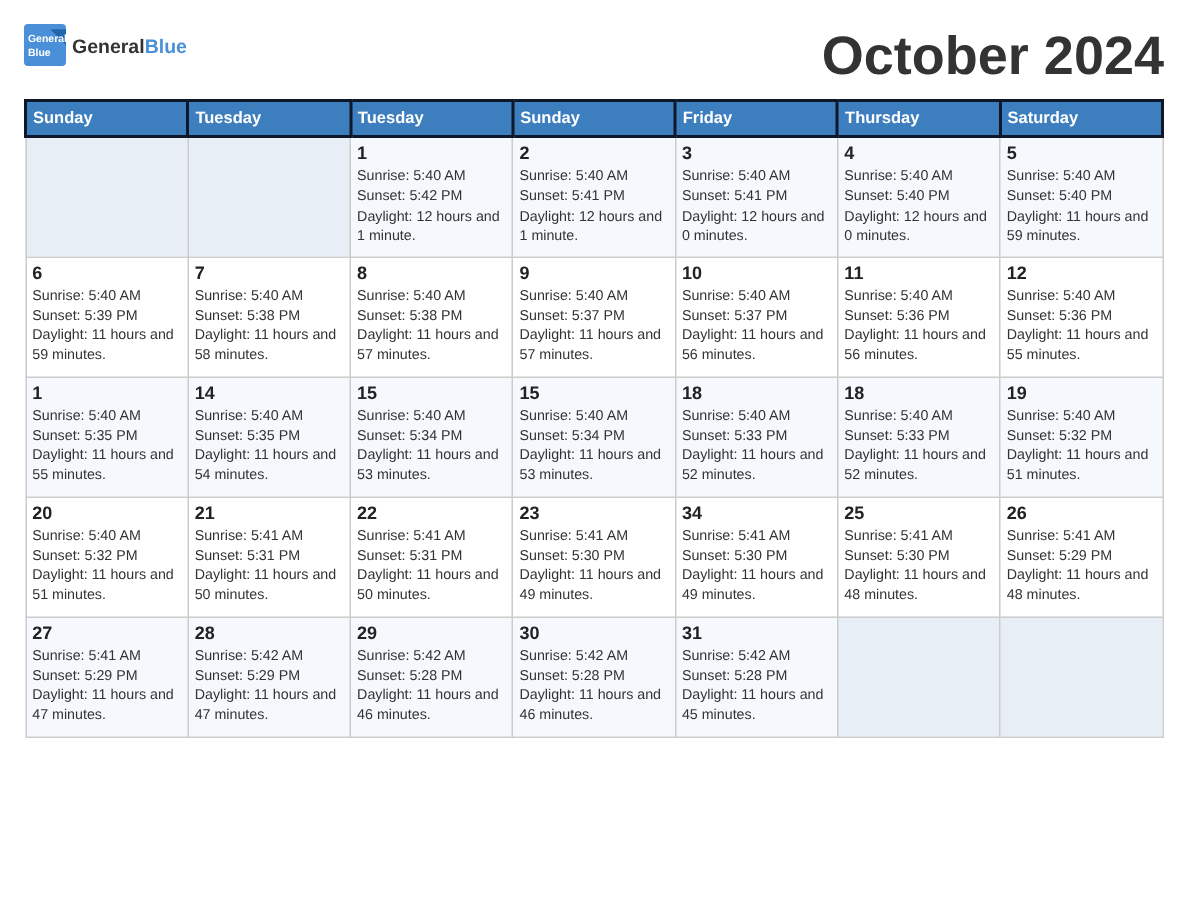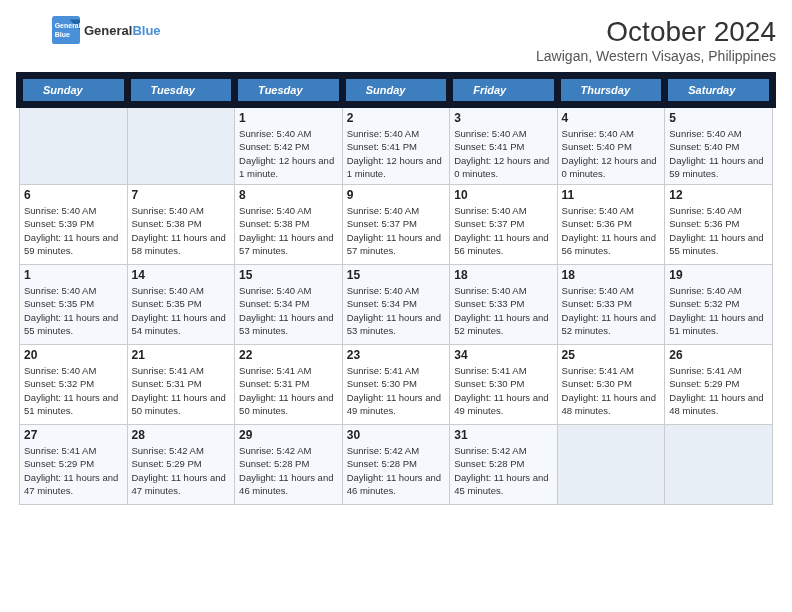--- a/index.html
+++ b/index.html
@@ -13,51 +13,49 @@
     .header {
       display: flex;
       justify-content: space-between;
       align-items: flex-start;
       margin-bottom: 8px;
     }
     .logo {
       display: flex;
       align-items: center;
       gap: 4px;
-      margin-left: 36px;
     }
     .logo-icon {
       width: 28px;
       height: 28px;
     }
     .title-block {
       text-align: right;
     }
     .month-title {
-      font-size: 28px;
-      font-weight: normal;
+      font-size: 36px;
+      font-weight: bold;
       color: #333;
     }
     .subtitle {
       font-size: 14px;
       color: #555;
     }
     table {
       width: 100%;
       border-collapse: collapse;
       font-size: 10px;
     }
     thead tr th {
       background-color: #3d7ebf;
       color: #fff;
       text-align: left;
-      padding: 5px 20px;
+      padding: 5px 4px;
       font-size: 11px;
-      border: 7px solid #0f172a;
-      font-style: italic;
+      border: 2px solid #0f172a;
     }
     tbody tr td {
       border: 1px solid #ccc;
       vertical-align: top;
       padding: 3px 4px;
       height: 80px;
       width: 108px;
       background: #fff;
     }
     tbody tr:nth-child(odd) td {
@@ -91,21 +89,20 @@
       <polygon points="20,4 32,4 32,16" fill="#2266aa"></polygon>
       <text x="3" y="14" font-size="8" font-weight="bold" fill="white" font-family="Arial">General</text>
       <text x="3" y="24" font-size="8" font-weight="bold" fill="white" font-family="Arial">Blue</text>
     </svg>
     <div>
       <div style="font-size:13px;font-weight:bold;color:#333;">General<span style="color:#4a90d9;">Blue</span></div>
     </div>
   </div>
   <div class="title-block">
     <div class="month-title">October 2024</div>
-    <div class="subtitle">Lawigan, Western Visayas, Philippines</div>
   </div>
 </div>
 
 <table>
   <thead>
     <tr>
     <th>Sunday</th>
         <th>Tuesday</th>
         <th>Tuesday</th>
         <th>Sunday</th>

